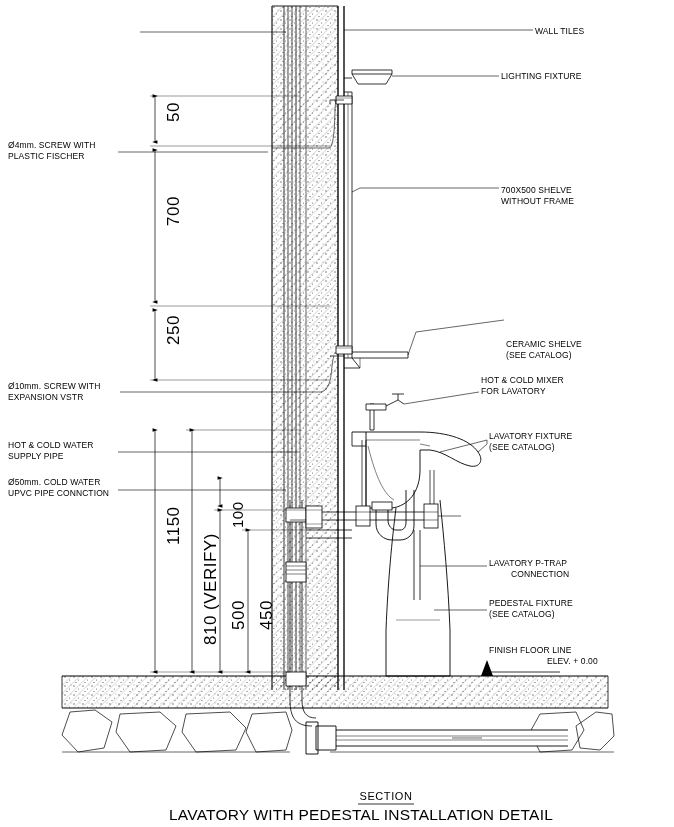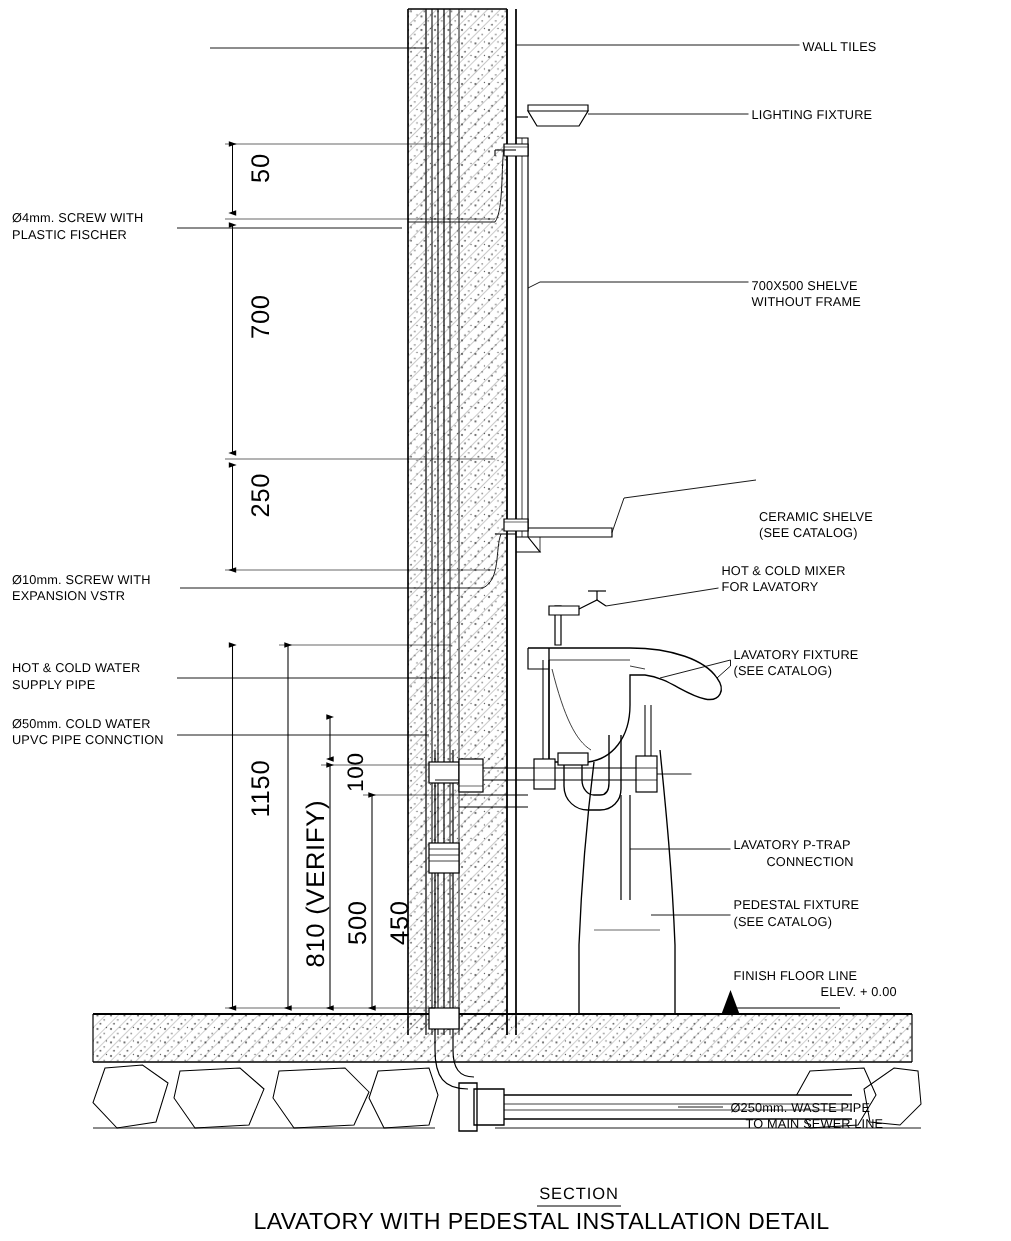--- a/index.html
+++ b/index.html
@@ -338,21 +338,20 @@
 
   <div class="lbl" style="left:489px; top:431px;"><span>LAVATORY FIXTURE</span><br><span>(SEE CATALOG)</span></div>
 
 
   <div class="lbl" style="left:489px; top:558px;"><span>LAVATORY P-TRAP</span><br><span style="margin-left:22px;">CONNECTION</span></div>
 
   <div class="lbl" style="left:489px; top:598px;"><span>PEDESTAL FIXTURE</span><br><span>(SEE CATALOG)</span></div>
 
   <div class="lbl" style="left:489px; top:645px;"><span>FINISH FLOOR LINE</span><br><span style="margin-left:10px;padding-left:48px;">ELEV. + 0.00</span></div>
 
-  <div class="lbl" style="left:487px; top:733px;"><span>Ø250mm. WASTE PIPE</span><br><span style="margin-left:10px;">TO MAIN SEWER LINE</span></div>
 
   <div class="dim" style="left:164px; top:122px; transform: rotate(-90deg);">50</div>
   <div class="dim" style="left:164px; top:226px; transform: rotate(-90deg);">700</div>
   <div class="dim" style="left:164px; top:345px; transform: rotate(-90deg);">250</div>
   <div class="dim" style="left:164px; top:545px; transform: rotate(-90deg);">1150</div>
   <div class="dim" style="left:201px; top:645px; transform: rotate(-90deg);">810 (VERIFY)</div>
   <div class="dim" style="left:229px; top:630px; transform: rotate(-90deg);">500</div>
   <div class="dim" style="left:257px; top:630px; transform: rotate(-90deg);">450</div>
   <div class="dim" style="left:229px; top:528px; transform: rotate(-90deg); font-size:15px;">100</div>
 

